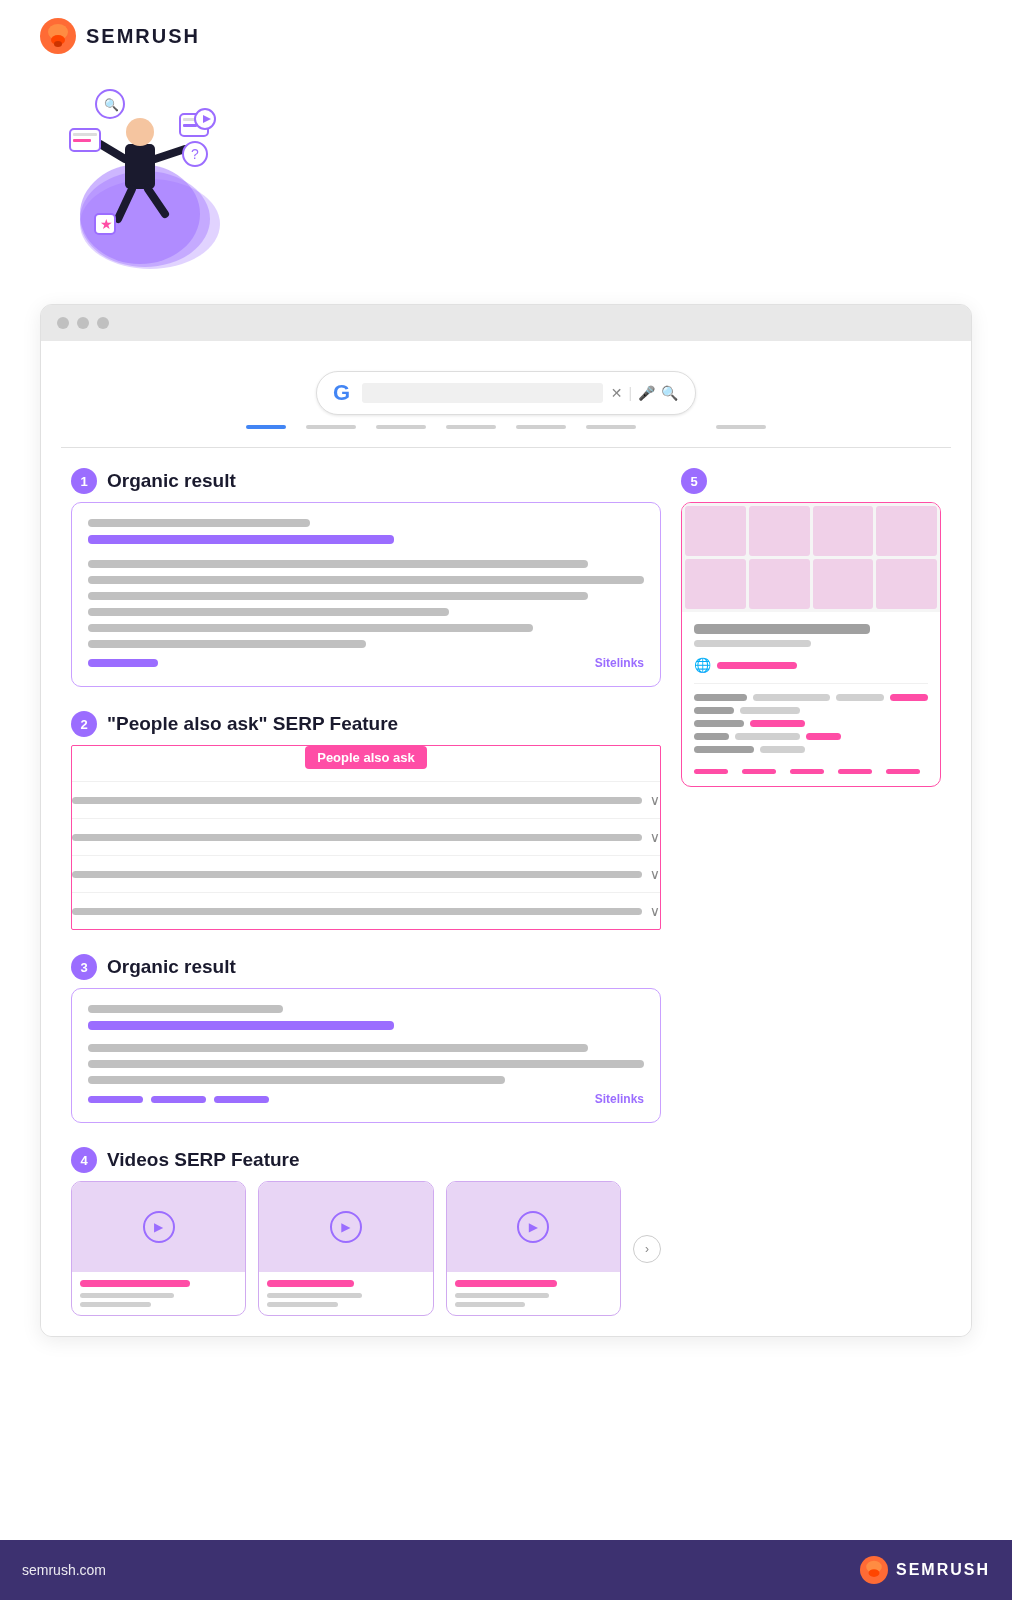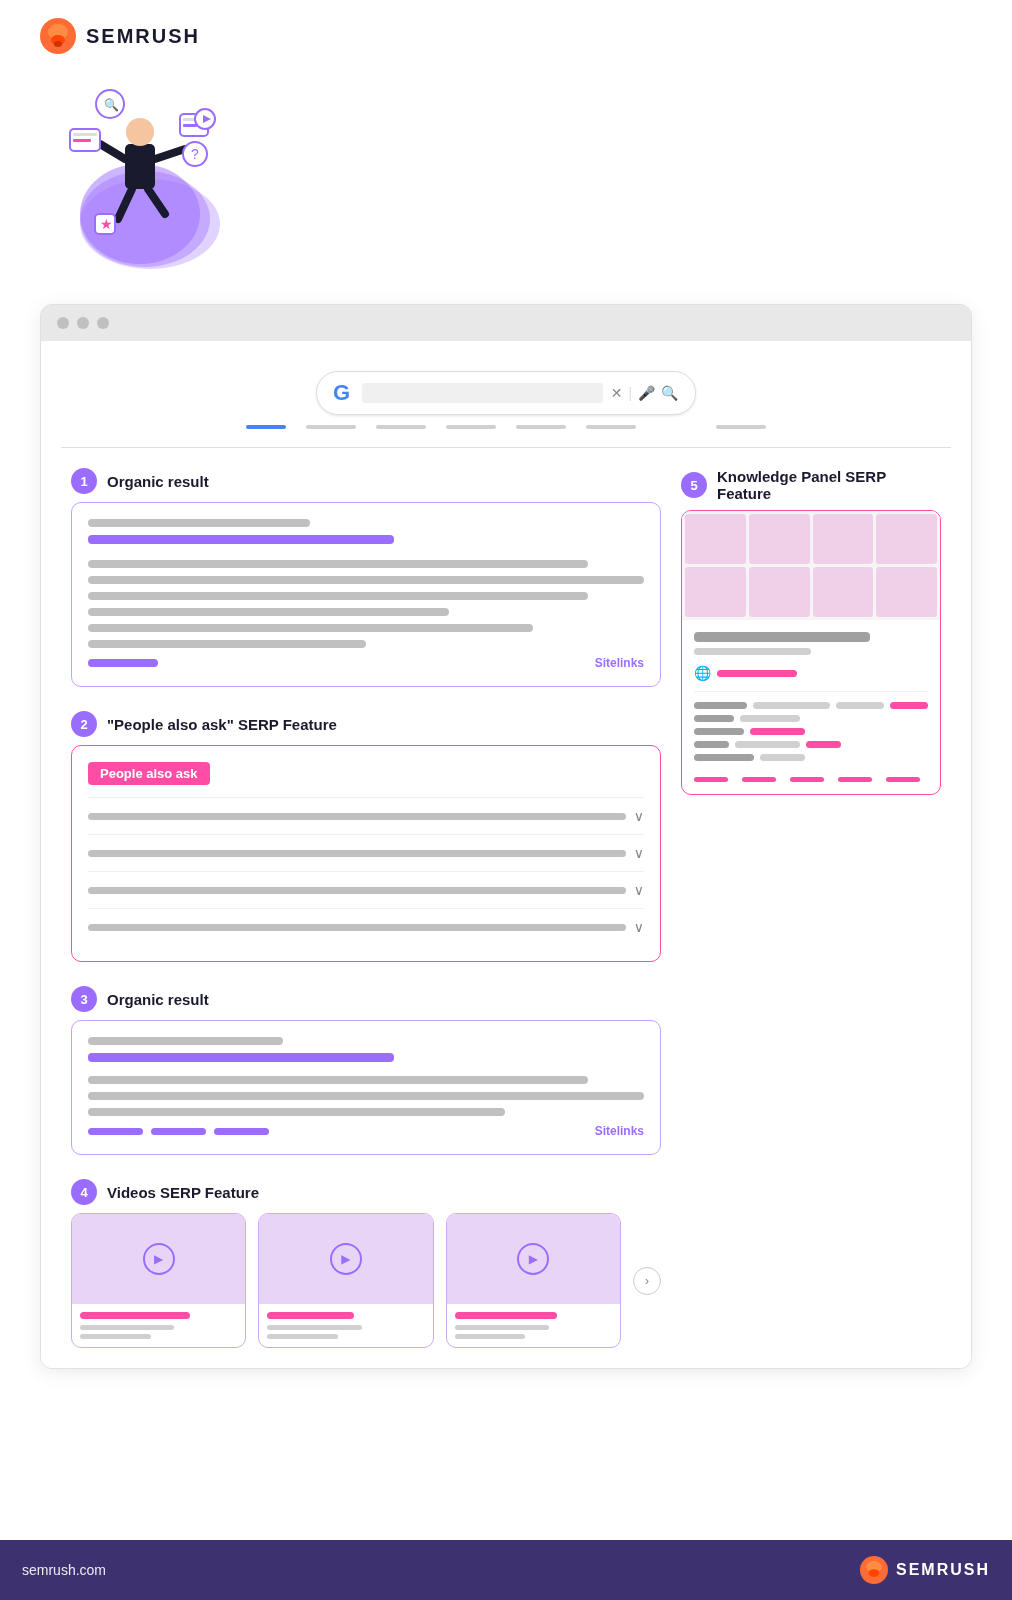--- a/index.html
+++ b/index.html
@@ -170,21 +170,21 @@
       background: #9b6dff;
       color: white;
       font-size: 13px;
       font-weight: 700;
       display: flex;
       align-items: center;
       justify-content: center;
       flex-shrink: 0;
     }
     .section-title-text {
-      font-size: 15px;
+      font-size: 19px;
       font-weight: 600;
       color: #1a1a2e;
     }
 
     
     .organic-box {
       border: 1.5px solid #c9a0ff;
       border-radius: 10px;
       padding: 16px;
       background: #fff;
@@ -216,23 +216,24 @@
     .sitelinks-label {
       color: #9b6dff;
       font-size: 12px;
       font-weight: 600;
       margin-left: auto;
     }
 
     
     .paa-box {
       border: 1.5px solid #ff4da6;
-      border-radius: 10px;
-      padding: 16px;
+      border-radius: 2px;
+      padding: 0;
       background: #fff;
+      text-align: center;
     }
     .paa-header-badge {
       background: #ff4da6;
       color: white;
       font-size: 13px;
       font-weight: 700;
       padding: 4px 12px;
       border-radius: 4px;
       display: inline-block;
       margin-bottom: 12px;
@@ -679,21 +680,20 @@
           </div>
         </div>
 
       </div>
 
       <div class="serp-right">
         <div class="section-label">
           <div class="section-number">
               <span>5</span>
             </div>
-          <span class="section-title-text">Knowledge Panel SERP Feature</span>
         </div>
         <div class="knowledge-panel-box">
 
           <div class="kp-images-grid">
             <div class="kp-img-cell"></div>
             <div class="kp-img-cell"></div>
             <div class="kp-img-cell"></div>
             <div class="kp-img-cell"></div>
             <div class="kp-img-cell"></div>
             <div class="kp-img-cell"></div>

